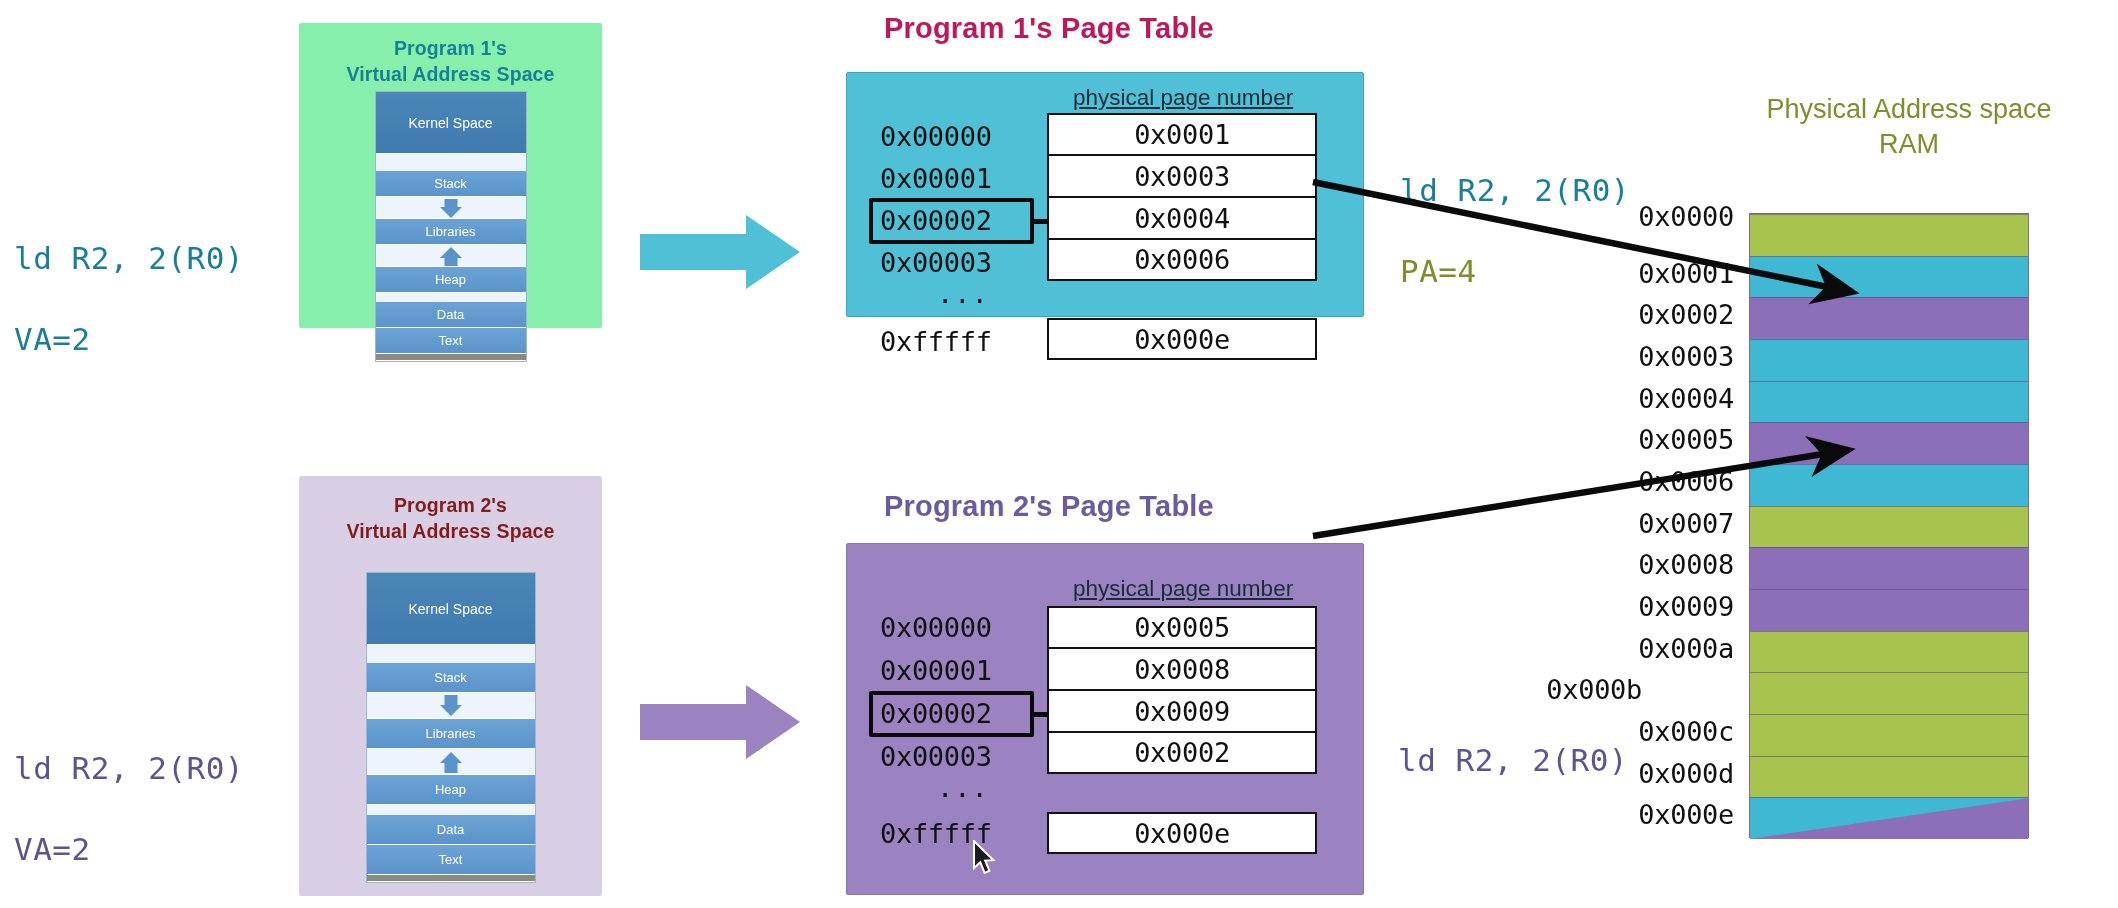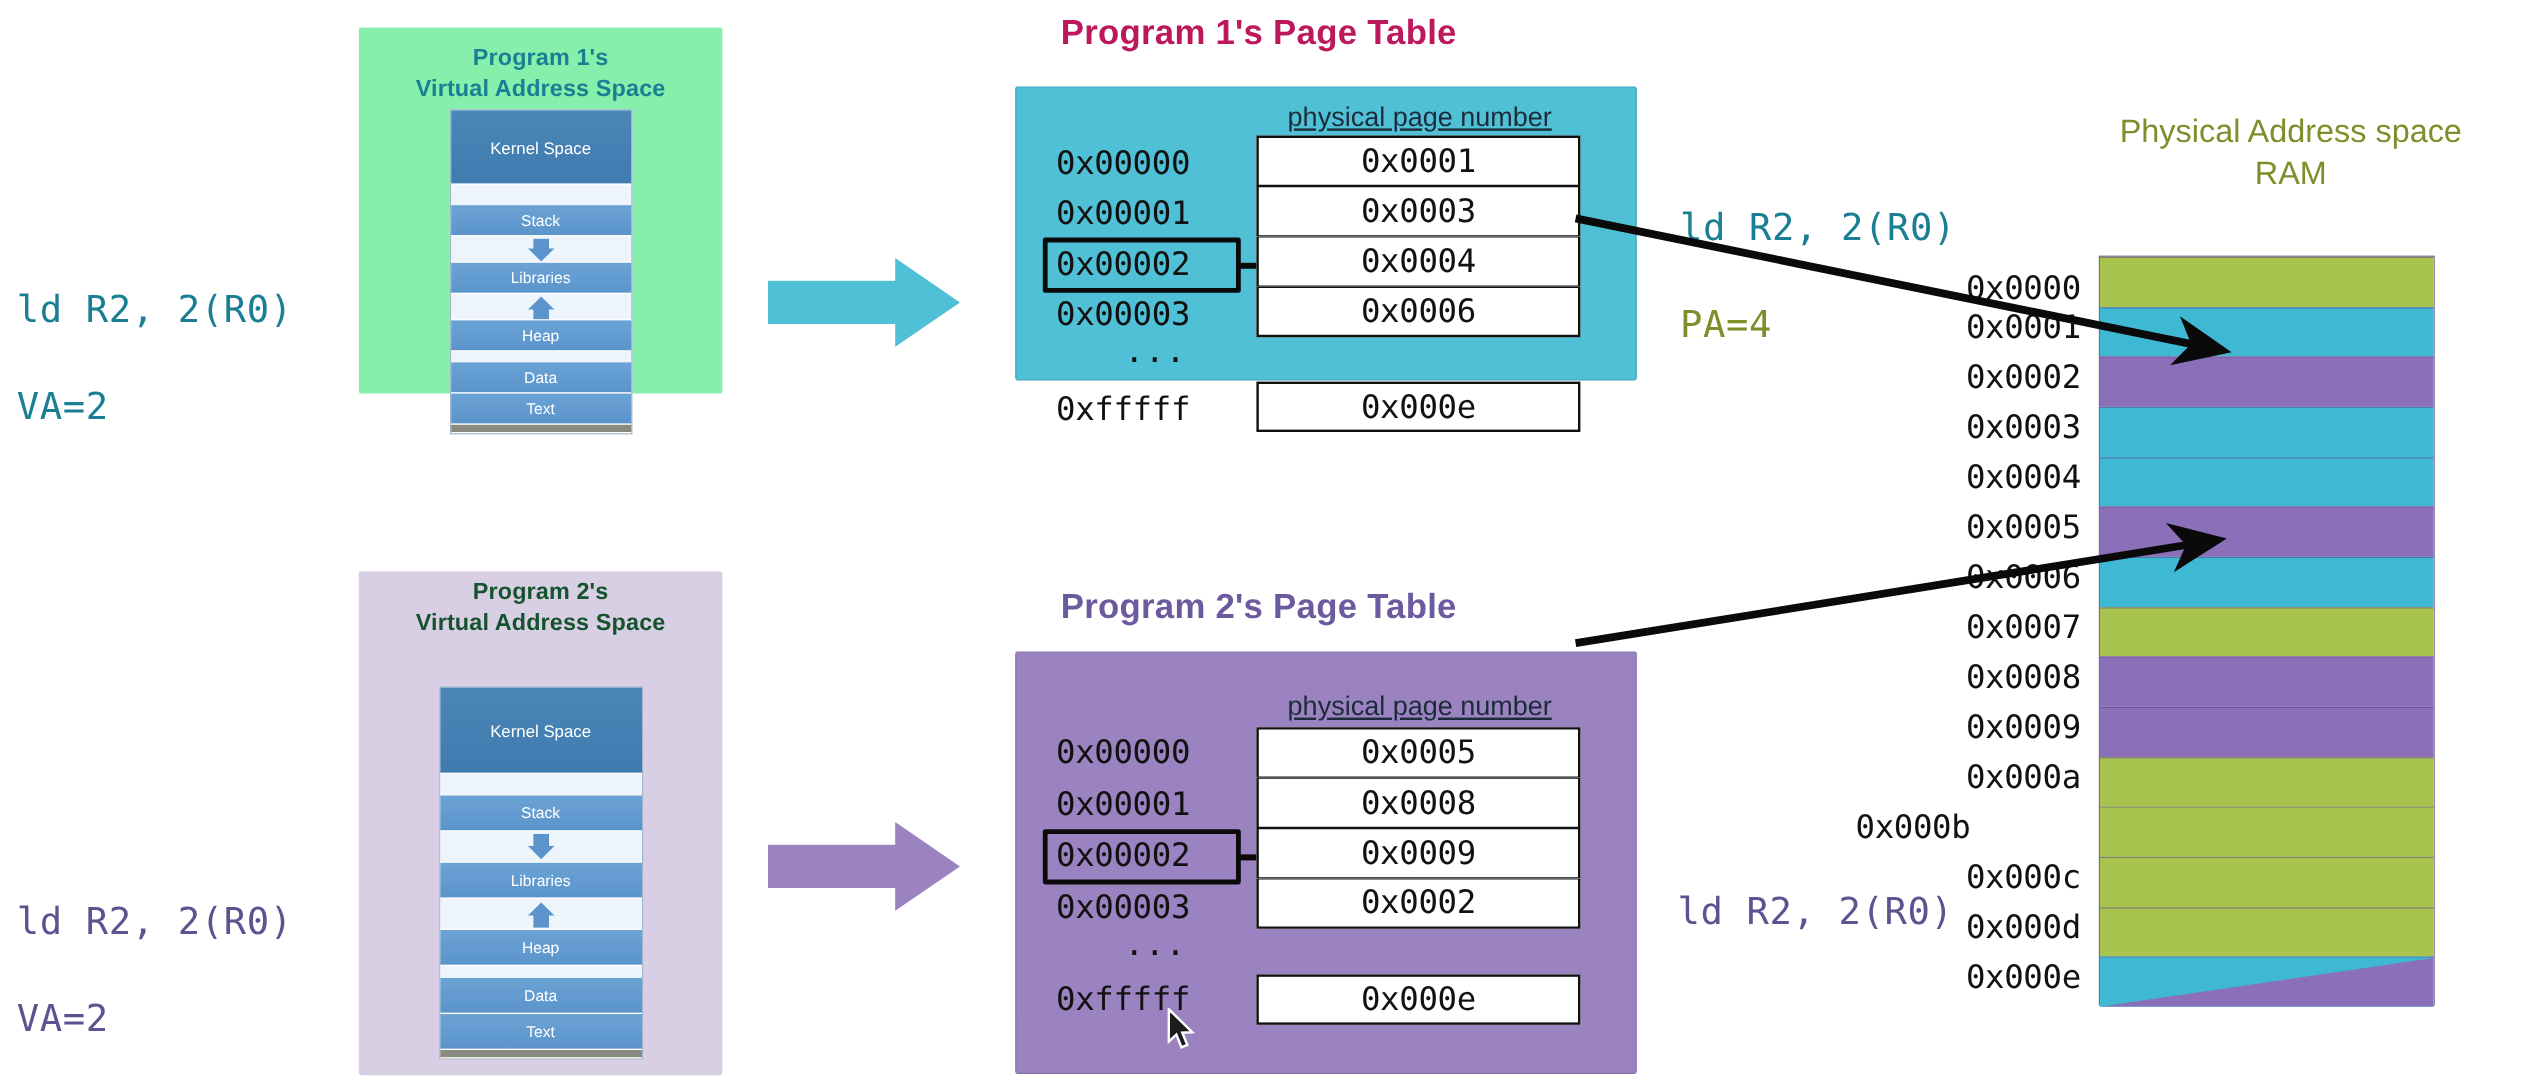--- a/index.html
+++ b/index.html
@@ -202,21 +202,21 @@
     <div class="l1" style="color:#1a7f93;">ld R2, 2(R0)</div>
     <div class="l2" style="color:#7c8f2a;">PA=4</div>
   </div>
 
   <div class="abs instr mono" style="left:14px; top:708px; color:#5b5490;">
     <div class="l1">ld R2, 2(R0)</div>
     <div class="l2">VA=2</div>
   </div>
 
   <div class="abs vas-panel" style="left:299px; top:476px; width:303px; height:420px; background:#d9cfe4;">
-    <div class="vas-title" style="padding-top:4px; color:#14532d;">
+    <div class="vas-title" style="padding-top:16px; color:#7f1d1d;">
       <span>Program 2's</span><br>
       <span>Virtual Address Space</span>
     </div>
     <div class="vas-stack" style="top:96px; width:170px;">
       <div class="vseg kernel" style="height:72px;">Kernel Space</div>
       <div class="vseg gapw" style="height:18px;"></div>
       <div class="vseg band" style="height:30px;">Stack</div>
       <div class="vseg gaparrow" style="height:26px;">
         <div class="arrw-body" style="top:2px; height:11px;"></div>
         <div class="tri-dn" style="position:absolute; left:50%; transform:translateX(-50%); top:12px;"></div>
@@ -266,21 +266,21 @@
   <div class="abs instr mono" style="left:1398px; top:700px;">
     <div class="l1" style="color:#5b5490;">ld R2, 2(R0)</div>
   </div>
 
   <div class="ram-title" style="left:1700px; top:92px; width:418px;">
     <div>Physical Address space</div>
     <div>RAM</div>
   </div>
 
   <div id="ram-labels">
-      <div class="ram-label mono" style="left: 1584px; width: 150px; top: 225px;">0x0000</div>
+      <div class="ram-label mono" style="left: 1584px; width: 150px; top: 201px;">0x0000</div>
       <div class="ram-label mono" style="left: 1584px; width: 150px; top: 257.5px;">0x0001</div>
       <div class="ram-label mono" style="left: 1584px; width: 150px; top: 299.167px;">0x0002</div>
       <div class="ram-label mono" style="left: 1584px; width: 150px; top: 340.833px;">0x0003</div>
       <div class="ram-label mono" style="left: 1584px; width: 150px; top: 382.5px;">0x0004</div>
       <div class="ram-label mono" style="left: 1584px; width: 150px; top: 424.167px;">0x0005</div>
       <div class="ram-label mono" style="left: 1584px; width: 150px; top: 465.833px;">0x0006</div>
       <div class="ram-label mono" style="left: 1584px; width: 150px; top: 507.5px;">0x0007</div>
       <div class="ram-label mono" style="left: 1584px; width: 150px; top: 549.167px;">0x0008</div>
       <div class="ram-label mono" style="left: 1584px; width: 150px; top: 590.833px;">0x0009</div>
       <div class="ram-label mono" style="left: 1584px; width: 150px; top: 632.5px;">0x000a</div>

